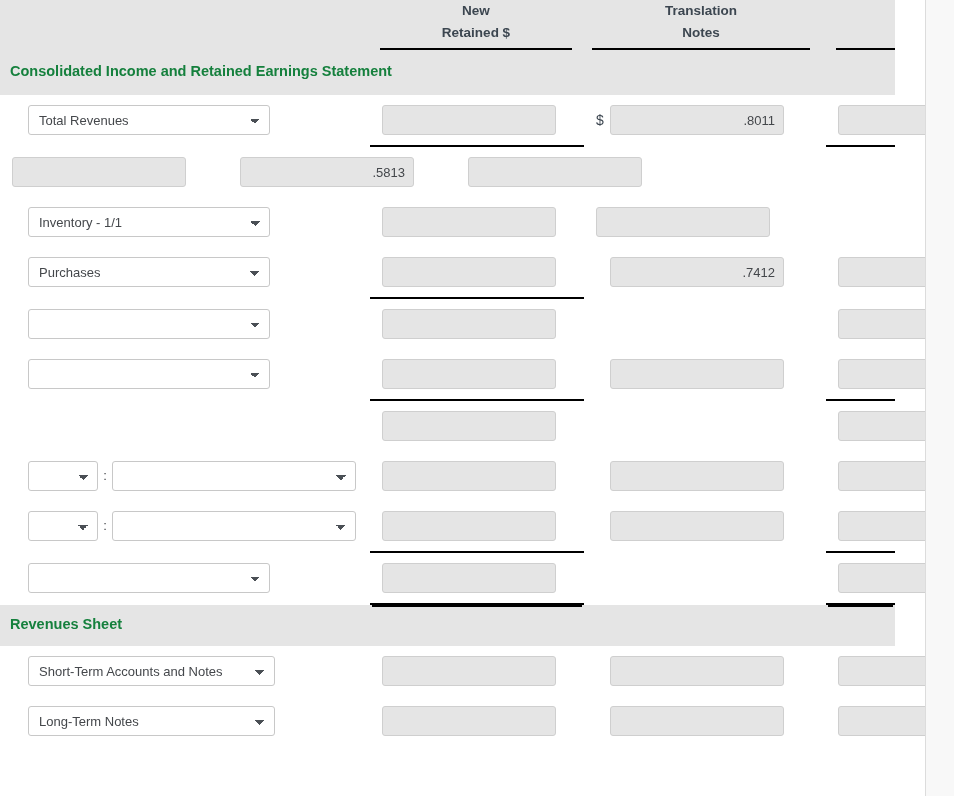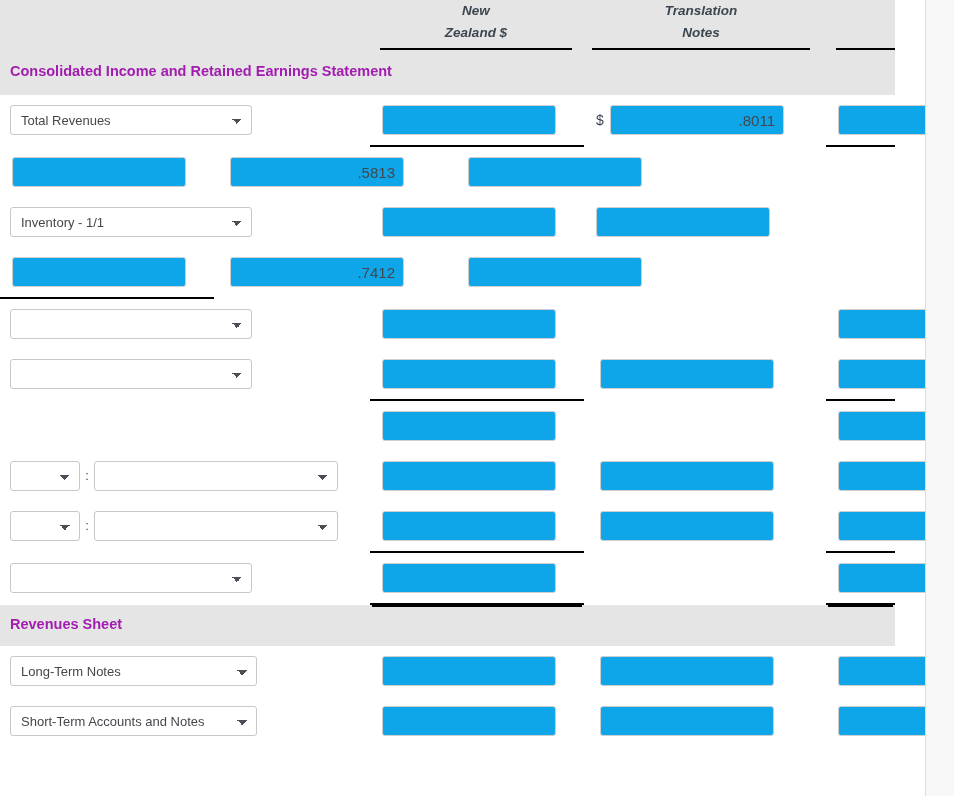--- a/index.html
+++ b/index.html
@@ -41,21 +41,21 @@
     width: 895px;
   }
 
   .row {
     display: flex;
     align-items: flex-start;
     width: 895px;
   }
 
   
-  .c-label   { width: 370px; flex: 0 0 370px; padding-left: 10px; }
+  .c-label   { width: 370px; flex: 0 0 370px; padding-left: 28px; }
   .c-nz      { width: 214px; flex: 0 0 214px; }
   .c-rate    { width: 242px; flex: 0 0 242px; }
   .c-us      { width: 69px;  flex: 0 0 69px;  }
 
   
   .cell {
     position: relative;
     padding-top: 10px;
     padding-bottom: 10px;
   }
@@ -71,36 +71,35 @@
     width: 895px;
   }
   .head-row { display: flex; align-items: flex-end; }
   .head-cell {
     text-align: center;
     font-size: 13.5px;
     font-weight: bold;
     color: #3c4650;
     line-height: 22px;
     padding-bottom: 2px;
-    font-style: italic;
   }
   .head-cell .hc-inner { border-bottom: 2px solid #000; padding-bottom: 4px; }
   .head-spacer { width: 370px; flex: 0 0 370px; }
   .head-nz   { width: 214px; flex: 0 0 214px; }
   .head-rate { width: 242px; flex: 0 0 242px; }
   .head-us   { width: 69px;  flex: 0 0 69px; }
   .head-nz   .hc-inner { display: block; margin: 0 12px 0 10px; }
   .head-rate .hc-inner { display: block; margin: 0 16px 0 8px; }
   .head-us   .hc-inner { display: block; margin: 0 0 0 10px; }
 
   .section-title {
     background: #e5e5e5;
     font-size: 14.5px;
     font-weight: bold;
-    color: #a21caf;
+    color: #15803d;
     padding: 9px 10px 11px 10px;
     line-height: 21px;
     width: 895px;
   }
   .section-title.tall { padding-bottom: 13px; }
 
   
   select.dd {
     height: 30px;
     font-size: 13px;
@@ -123,47 +122,47 @@
     outline: none;
   }
   select.dd-wide  { width: 242px; }
   select.dd-bs    { width: 247px; }
   select.dd-small { width: 70px; }
   select.dd-long  { width: 244px; }
 
   input.num {
     height: 30px;
     width: 174px;
-    font-size: 15px;
+    font-size: 13px;
     font-family: "Liberation Sans", sans-serif;
     color: #44474b;
     text-align: right;
     border: 1px solid #cfcfcf;
     border-radius: 3px;
     padding: 0 8px;
-    background: #0ea5e9;
+    background: #e5e5e5;
     outline: none;
   }
   input.num.nz   { width: 174px; margin-left: 12px; }
   input.num.rate { width: 174px; margin-left: 26px; }
   input.num.us   { width: 174px; margin-left: 12px; }
 
   .dollar {
     display: inline-block;
     width: 14px;
     font-size: 14px;
     color: #3c4650;
     line-height: 30px;
     vertical-align: top;
     text-align: left;
   }
   .rate-wrap { display: flex; align-items: center; }
   .rate-wrap .dollar { margin-left: 12px; }
   .rate-wrap input.num.rate { margin-left: 0; }
-  .rate-wrap.nodollar input.num.rate { margin-left: 16px; }
+  .rate-wrap.nodollar input.num.rate { margin-left: 26px; }
 
   .pair { display: flex; align-items: center; gap: 0; }
   .colon {
     display: inline-block;
     width: 14px;
     text-align: center;
     font-size: 13px;
     color: #44474b;
     line-height: 30px;
   }
@@ -177,21 +176,21 @@
 
   <div id="content-pane">
     <div class="sheet">
 
       <div class="head-band">
         <div class="head-row">
           <div class="head-spacer"></div>
           <div class="head-cell head-nz">
             <span class="hc-inner">
               <span>New</span><br>
-              <span>Zealand $</span>
+              <span>Retained $</span>
             </span>
           </div>
           <div class="head-cell head-rate">
             <span class="hc-inner">
               <span>Translation</span><br>
               <span>Notes</span>
             </span>
           </div>
           <div class="head-cell head-us">
             <span class="hc-inner">
@@ -223,20 +222,21 @@
               </div>
             </div>
             <div class="c-us cell"><input type="text" class="num us" style=""></div>
           </div>
           <div class="row">
             <div class="c-label cell"><select class="dd dd-wide"><option>Inventory - 1/1</option></select></div>
             <div class="c-nz cell"><input type="text" class="num nz" style=""></div>
             <div class="c-us cell"><input type="text" class="num us" style=""></div>
           </div>
           <div class="row">
+            <div class="c-label cell"><select class="dd dd-wide"><option>Purchases</option></select></div>
             <div class="c-nz cell rule-single"><input type="text" class="num nz" style=""></div>
             <div class="c-rate cell">
               <div class="rate-wrap nodollar">
                 <input type="text" class="num rate" value=".7412" style="">
               </div>
             </div>
             <div class="c-us cell"><input type="text" class="num us" style=""></div>
           </div>
           <div class="row">
             <div class="c-label cell"><select class="dd dd-wide"><option></option></select></div>
@@ -305,31 +305,31 @@
               <div class="spacer-cell"></div>
             </div>
             <div class="c-us cell rule-double"><input type="text" class="num us" style=""></div>
           </div>
         </div>
 
       <div class="section-title">Revenues Sheet</div>
 
       <div id="balance-rows">
           <div class="row">
+            <div class="c-label cell"><select class="dd dd-bs"><option>Short-Term Accounts and Notes</option></select></div>
+            <div class="c-nz cell"><input type="text" class="num nz" style=""></div>
+            <div class="c-rate cell">
+              <div class="rate-wrap nodollar">
+                <input type="text" class="num rate" style="">
+              </div>
+            </div>
+            <div class="c-us cell"><input type="text" class="num us" style=""></div>
+          </div>
+          <div class="row">
             <div class="c-label cell"><select class="dd dd-bs"><option>Long-Term Notes</option></select></div>
-            <div class="c-nz cell"><input type="text" class="num nz" style=""></div>
-            <div class="c-rate cell">
-              <div class="rate-wrap nodollar">
-                <input type="text" class="num rate" style="">
-              </div>
-            </div>
-            <div class="c-us cell"><input type="text" class="num us" style=""></div>
-          </div>
-          <div class="row">
-            <div class="c-label cell"><select class="dd dd-bs"><option>Short-Term Accounts and Notes</option></select></div>
             <div class="c-nz cell"><input type="text" class="num nz" style=""></div>
             <div class="c-rate cell">
               <div class="rate-wrap nodollar">
                 <input type="text" class="num rate" style="">
               </div>
             </div>
             <div class="c-us cell"><input type="text" class="num us" style=""></div>
           </div>
         </div>
 

